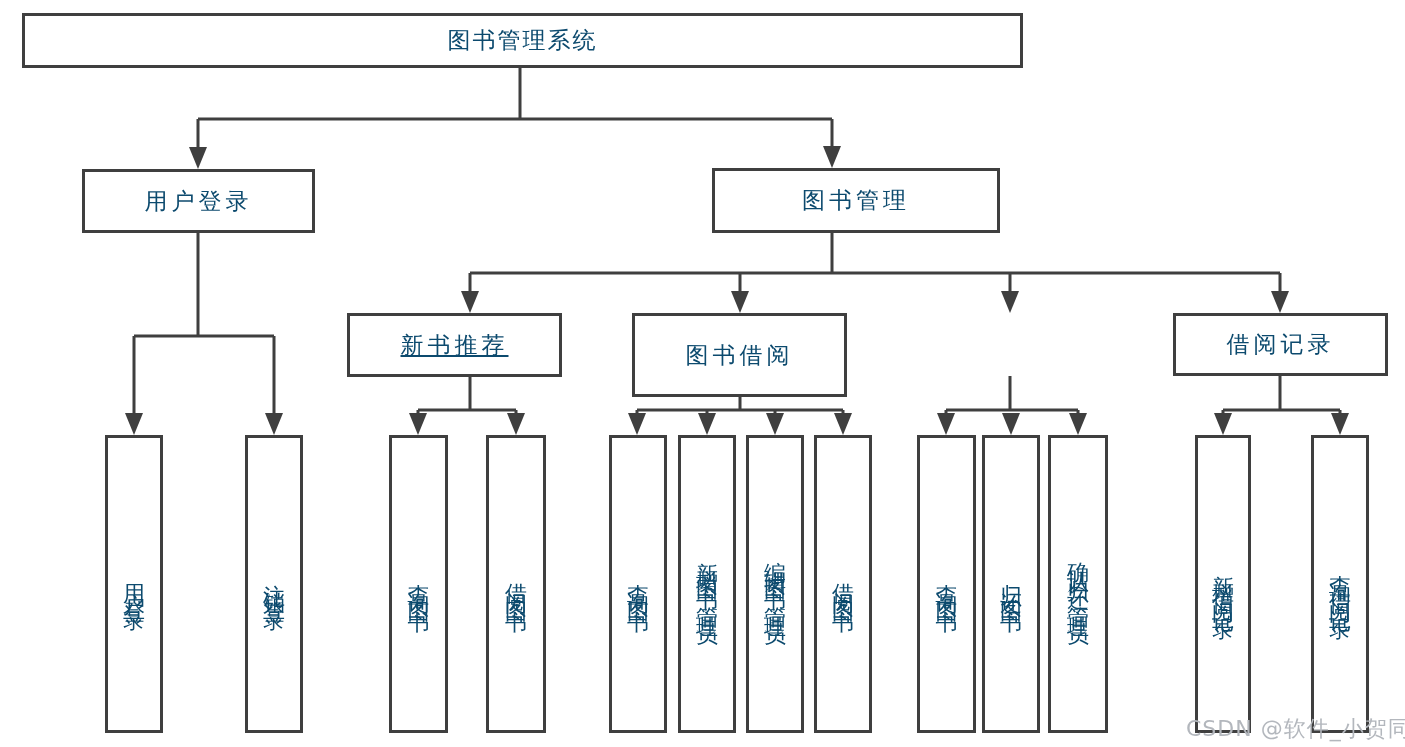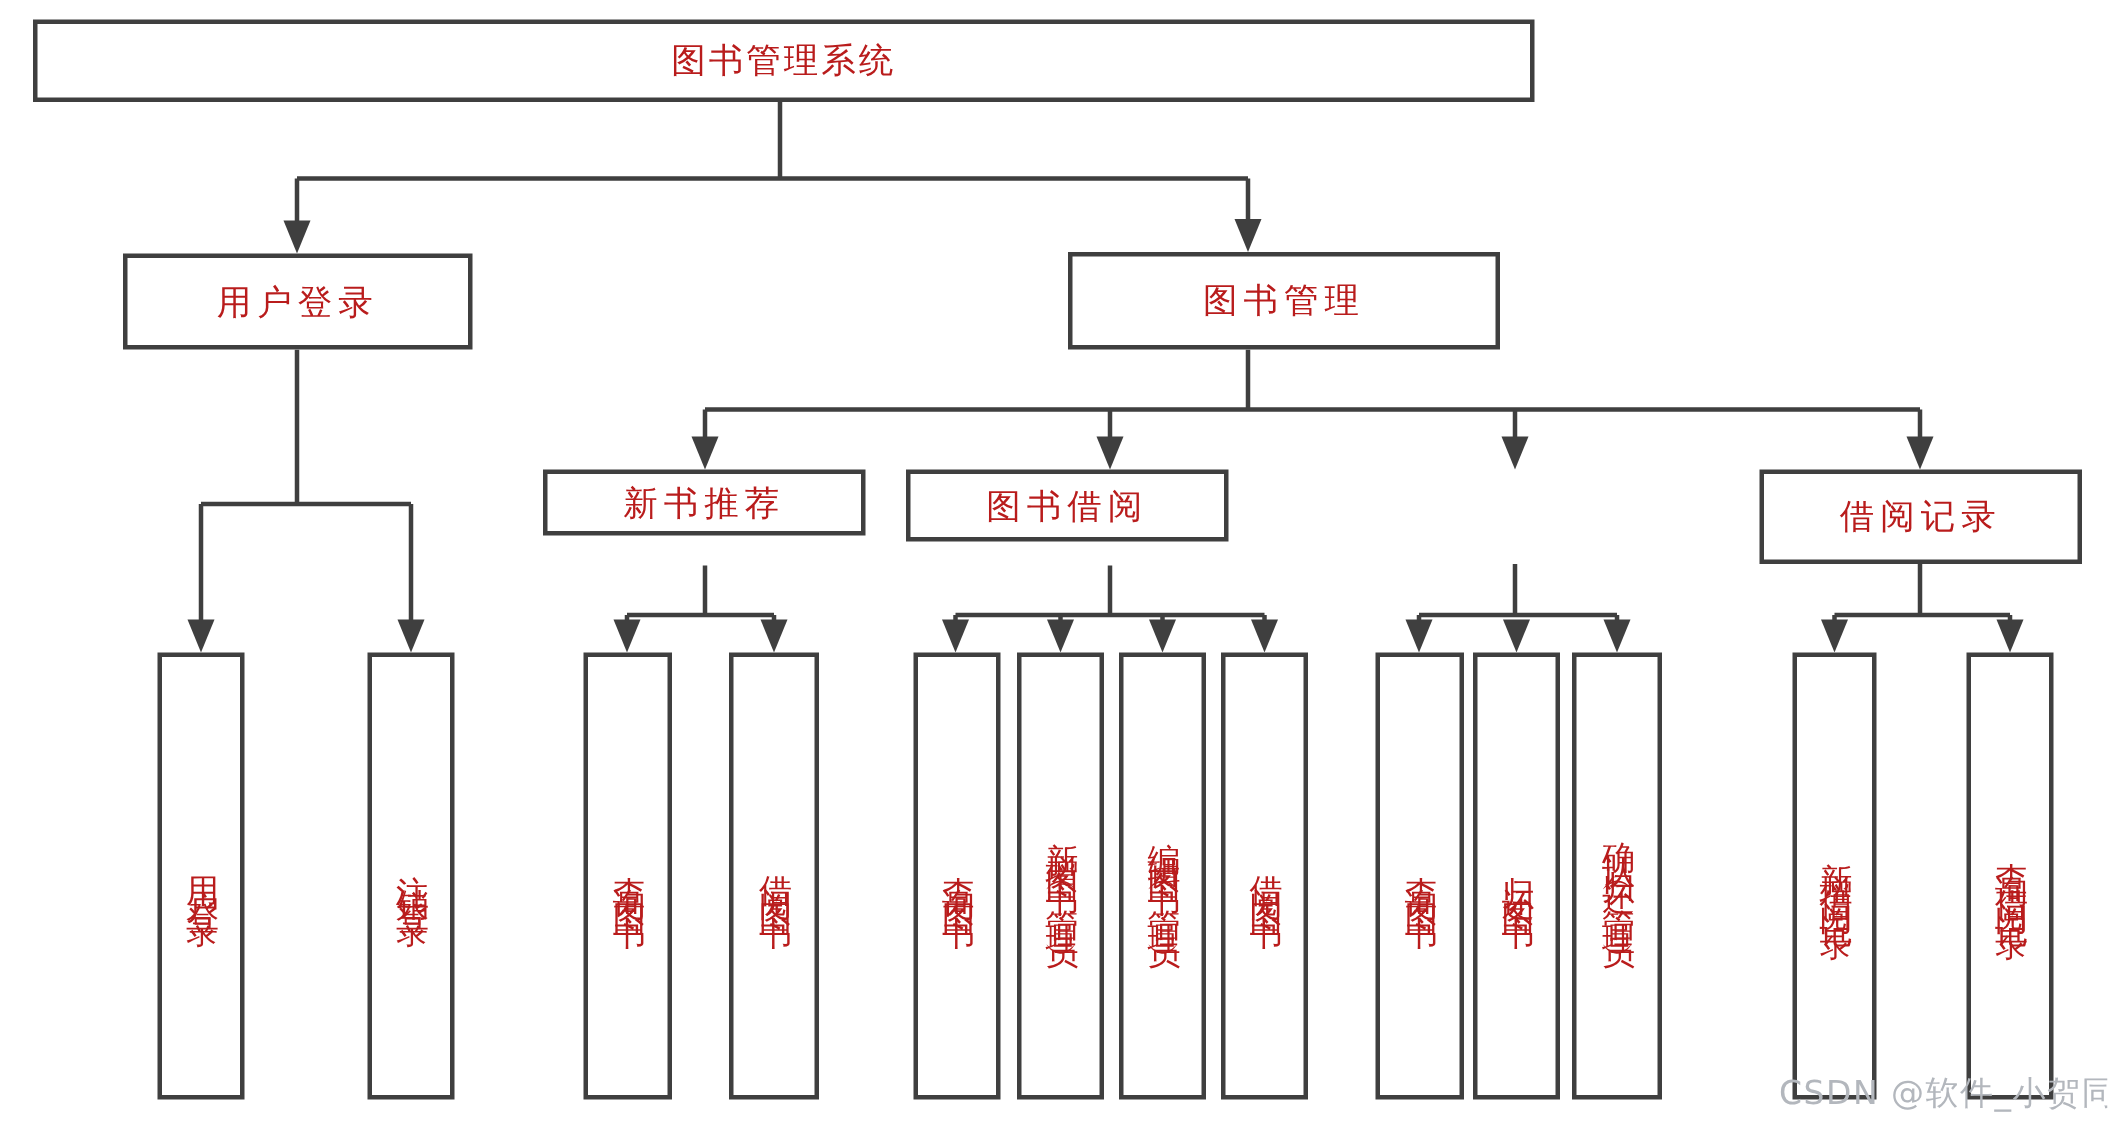--- a/index.html
+++ b/index.html
@@ -13,21 +13,21 @@
   }
   .wires { position: absolute; left: 0; top: 0; z-index: 0; }
   .box {
     position: absolute;
     box-sizing: border-box;
     border: 3px solid #3f3f3f;
     background: #ffffff;
     display: flex;
     align-items: center;
     justify-content: center;
-    color: #b91c1c;
+    color: #0c4a6e;
     z-index: 1;
   }
   .hbox { font-size: 23px; letter-spacing: 4px; }
   .hbox.title { letter-spacing: 2px; }
   .vbox {
     font-size: 22px;
   }
   .vbox .vtext {
     writing-mode: vertical-rl;
     letter-spacing: 9px;
@@ -90,24 +90,24 @@
     <span>图书管理系统</span>
   </div>
 
   <div class="box hbox" style="left:82px; top:169px; width:233px; height:64px;">
     <span>用户登录</span>
   </div>
   <div class="box hbox" style="left:712px; top:168px; width:288px; height:65px;">
     <span>图书管理</span>
   </div>
 
-  <div class="box hbox" style="left:362px; top:313px; width:215px; height:44px;">
+  <div class="box hbox" style="left:347px; top:313px; width:215px; height:64px;text-decoration:underline;">
     <span>新书推荐</span>
   </div>
-  <div class="box hbox" style="left:604px; top:313px; width:215px; height:48px;">
+  <div class="box hbox" style="left:632px; top:313px; width:215px; height:84px;">
     <span>图书借阅</span>
   </div>
   <div class="box hbox" style="left:1173px; top:313px; width:215px; height:63px;">
     <span>借阅记录</span>
   </div>
 
   <div class="box vbox" style="left:105px; top:435px; width:58px; height:298px;">
     <span class="vtext">用户登录</span>
   </div>
   <div class="box vbox" style="left:245px; top:435px; width:58px; height:298px;">

